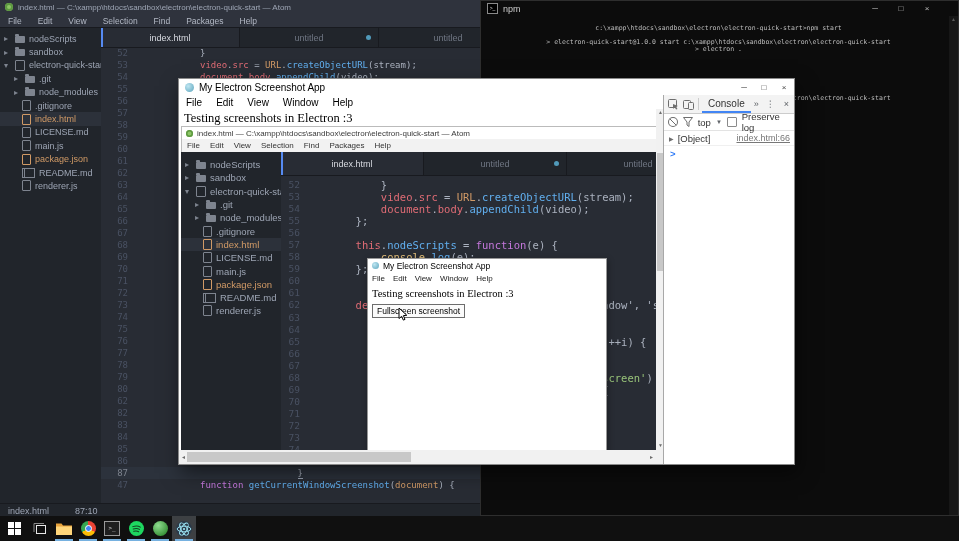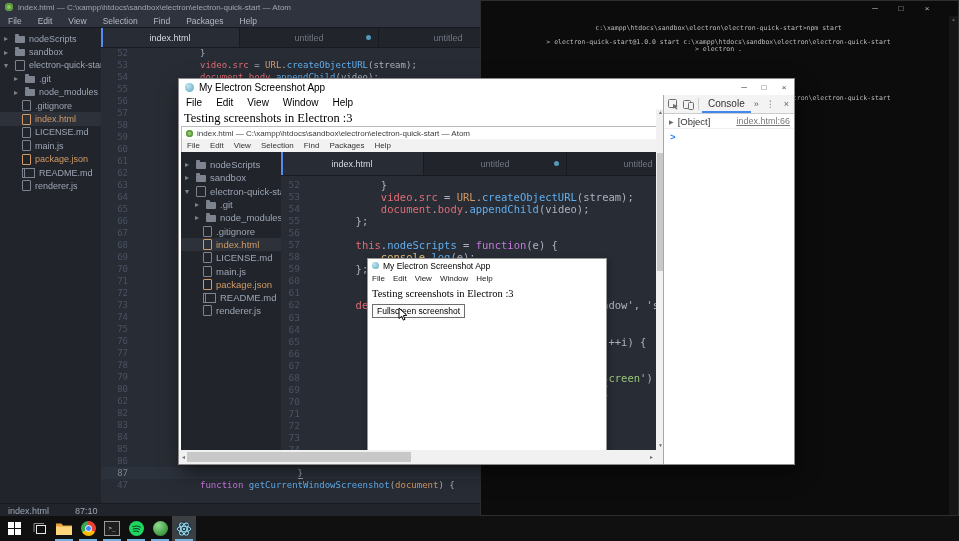--- a/index.html
+++ b/index.html
@@ -361,20 +361,24 @@
         <span class="ct" style="padding-left: 12ch;"><span class="c-purple">function</span><span class="c-fg"> </span><span class="c-blue">getCurrentWindowScreenshot</span><span class="c-fg">(</span><span class="c-orange">document</span><span class="c-fg">) {</span></span>
       </div>
     </div>
   <div class="a-status">
     <span>index.html</span>
     <span>87:10</span>
   </div>
 </section>
 
 <section id="term">
+  <div class="t-title">
+    <span class="cmd-ic">&gt;_</span>
+    <span>npm</span>
+  </div>
   <div class="t-ctrl">
     <span>─</span>
     <span>□</span>
     <span>×</span>
   </div>
   <div class="t-body">
       <div class="tln">c:\xampp\htdocs\sandbox\electron\electron-quick-start&gt;npm start</div>
       <div class="tln"></div>
       <div class="tln">&gt; electron-quick-start@1.0.0 start c:\xampp\htdocs\sandbox\electron\electron-quick-start</div>
       <div class="tln">&gt; electron .</div>
@@ -630,20 +634,30 @@
       <svg width="12" height="11" style="margin-left:4px">
         <rect x="0.5" y="1.5" width="7" height="8" rx="1" fill="none" stroke="#6e6e6e"></rect>
         <rect x="5.5" y="3.5" width="5" height="7" rx="1" fill="#f3f3f3" stroke="#6e6e6e"></rect>
       </svg>
       <span class="dt-sep"></span>
       <span class="dt-tab">Console</span>
       <span class="dt-chev">»</span>
       <span class="dt-dots">⋮</span>
       <span class="dt-x">×</span>
     </div>
+    <div class="dt-bar2">
+      <span class="dt-clear"></span>
+      <svg width="10" height="10">
+        <path d="M0.5 0.5h9L6 5v4.5L4 8V5z" fill="none" stroke="#6e6e6e"></path>
+      </svg>
+      <span class="dt-droplbl">top</span>
+      <span class="dt-arrow">▼</span>
+      <span class="dt-check"></span>
+      <span class="dt-pres">Preserve log</span>
+    </div>
     <div class="dt-row">
       <span class="dt-tri">▶</span>
       <span class="dt-obj">[Object]</span>
       <span class="dt-link">index.html:66</span>
     </div>
     <div class="dt-prompt">&gt;</div>
   </div>
 </section>
 
 <div id="taskbar">

